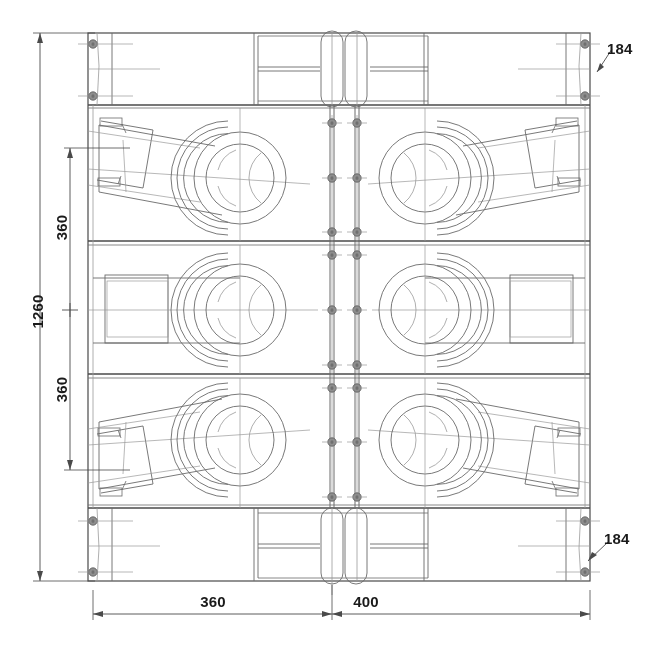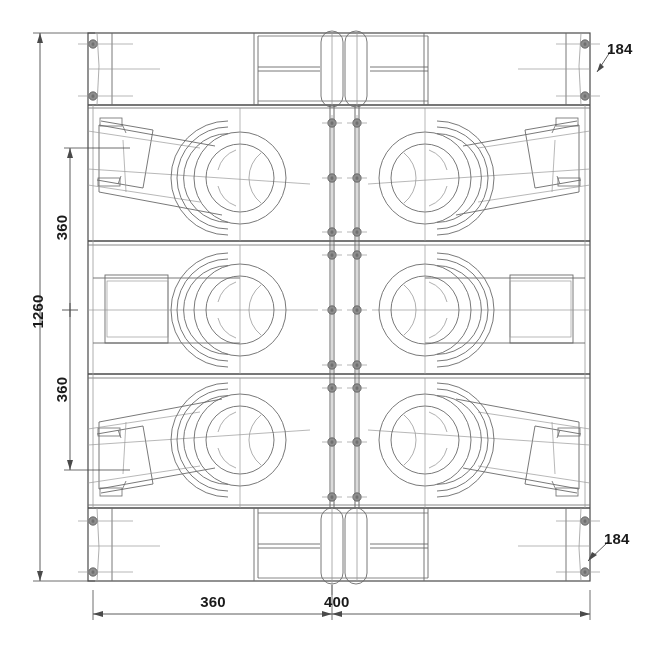--- a/index.html
+++ b/index.html
@@ -412,19 +412,19 @@
   </svg>
 
   <div class="dimtext rot" style="left:7px;top:303px;width:60px;text-align:center;">1260</div>
 
   <div class="dimtext rot" style="left:31px;top:219px;width:60px;text-align:center;">360</div>
 
   <div class="dimtext rot" style="left:31px;top:381px;width:60px;text-align:center;">360</div>
 
   <div class="dimtext" style="left:163px;top:593px;width:100px;text-align:center;">360</div>
 
-  <div class="dimtext" style="left:324px;top:593px;width:100px;">400</div>
+  <div class="dimtext" style="left:316px;top:593px;width:100px;text-align:center;">400</div>
 
   <div class="dimtext" style="left:607px;top:40px;">184</div>
 
   <div class="dimtext" style="left:604px;top:530px;">184</div>
 
 </div>
 
 </body></html>

